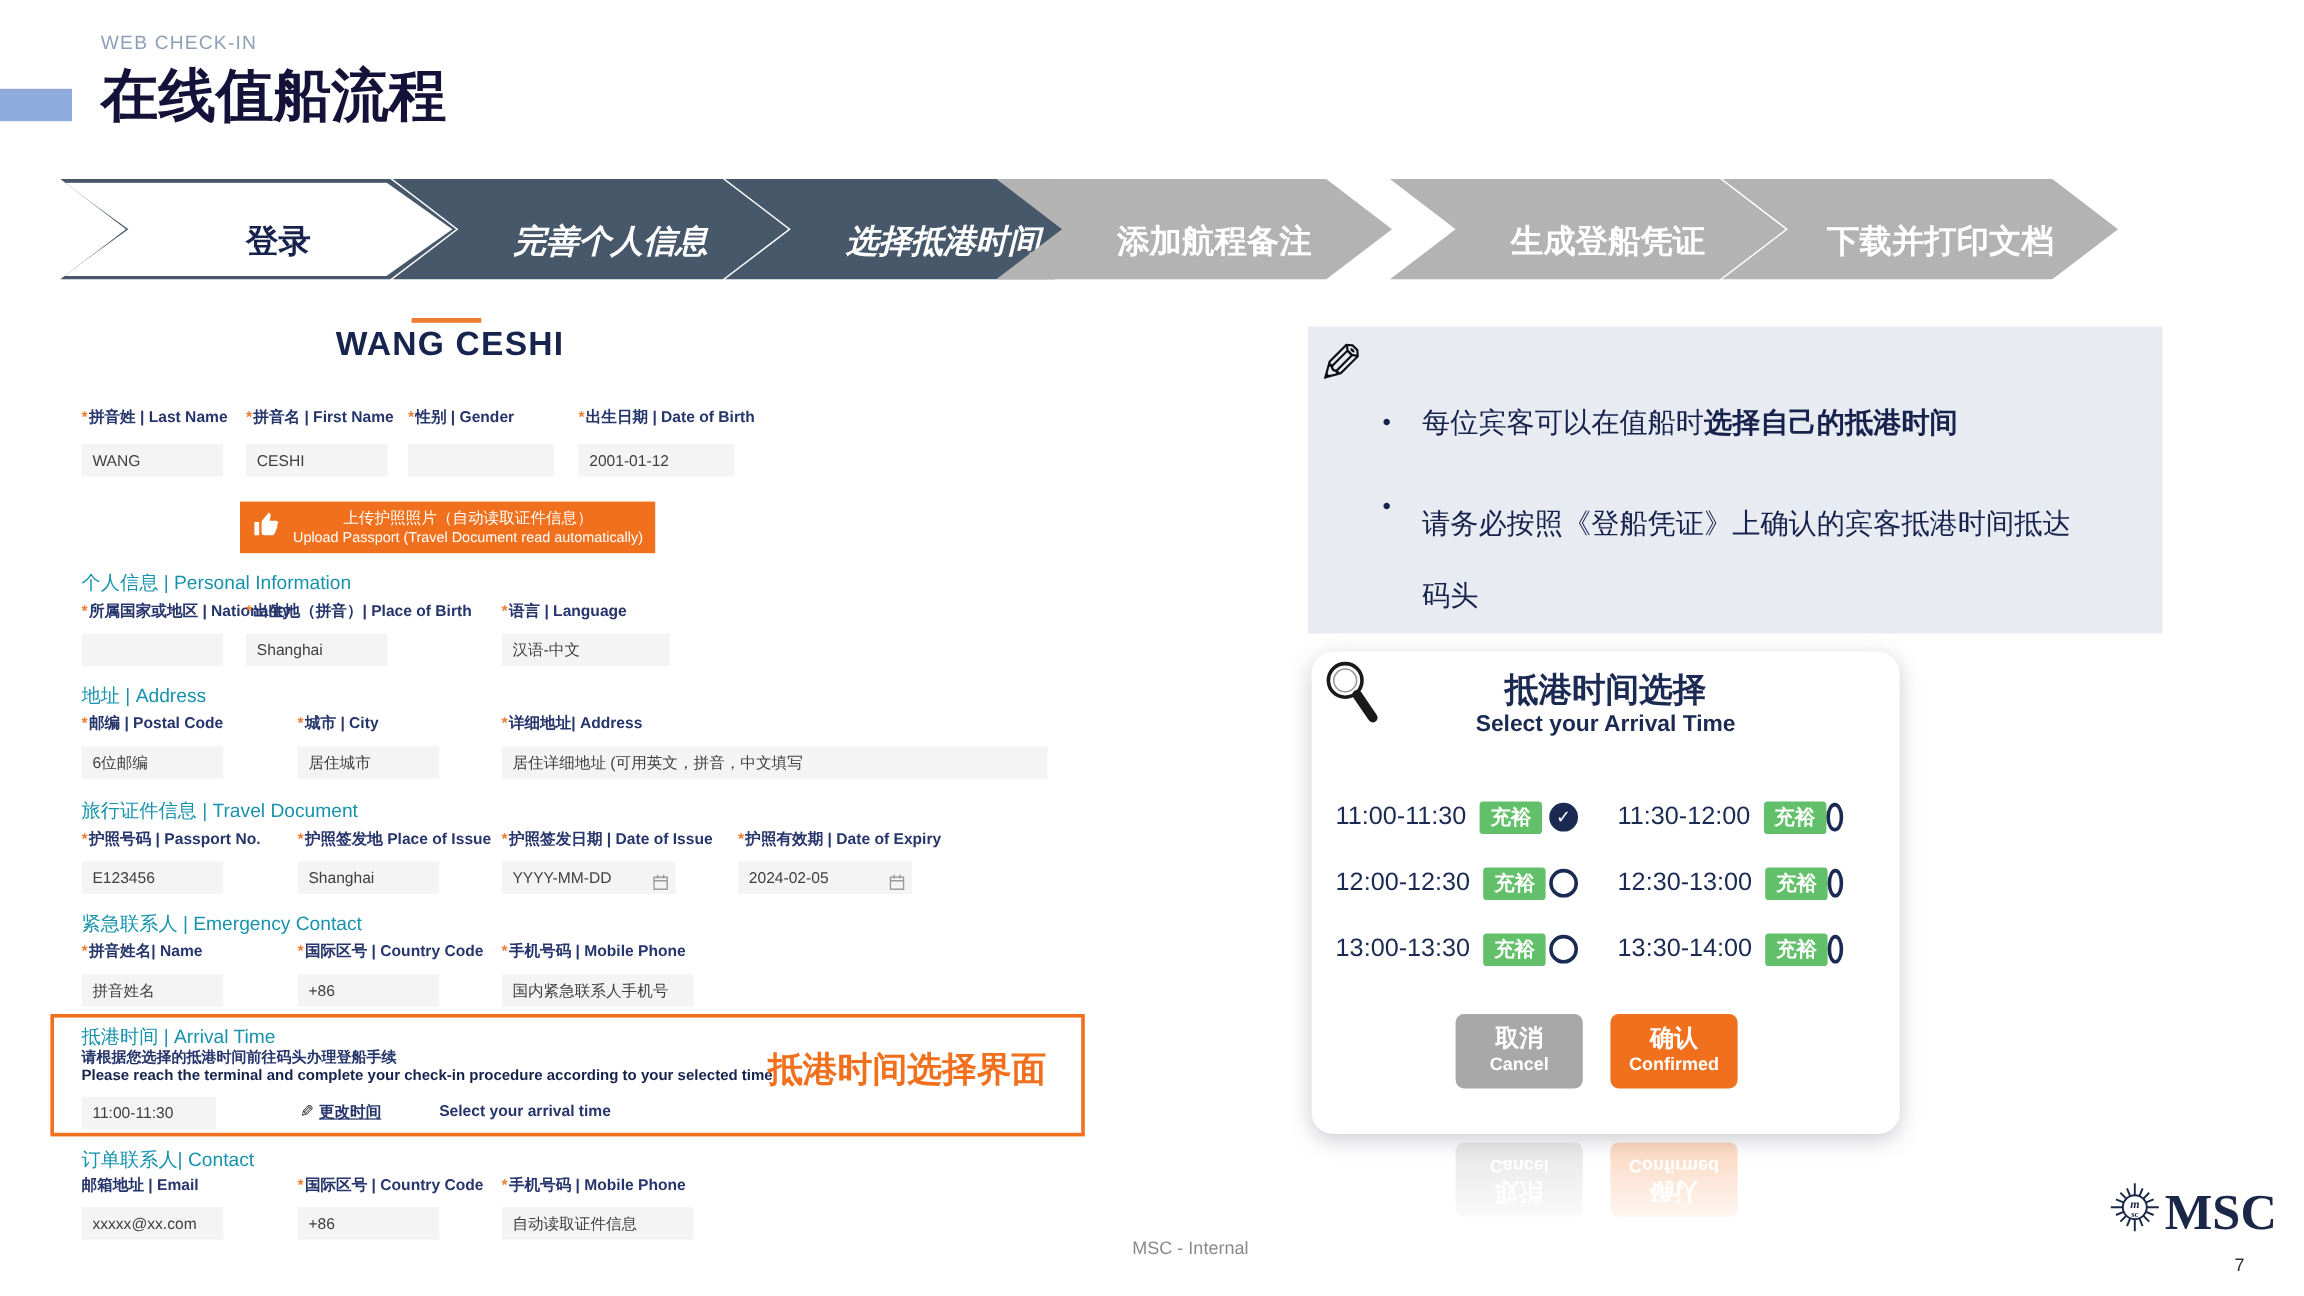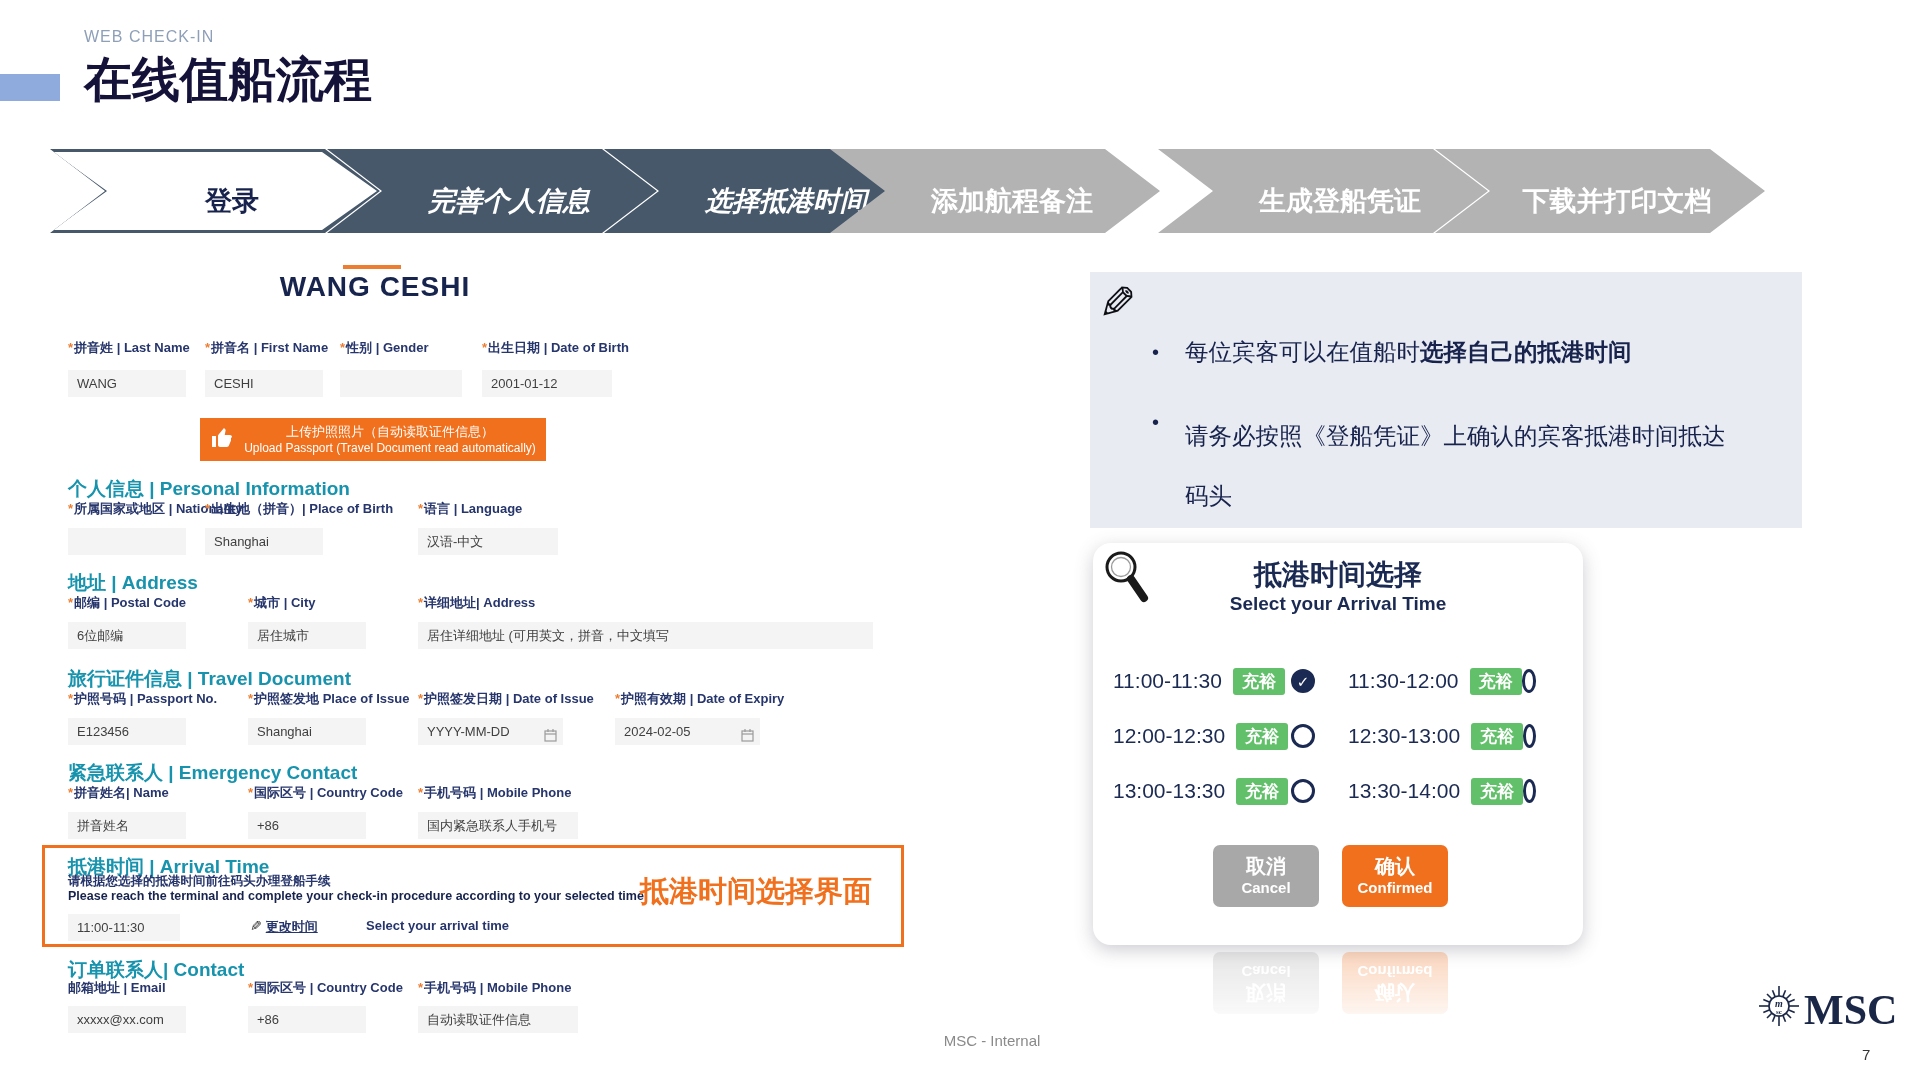--- a/index.html
+++ b/index.html
@@ -15,21 +15,21 @@
         clip-path:polygon(0 0,275px 0,330px 42px,275px 84px,0 84px,55px 42px);margin-top:12px;}
   .step.dark{background:#47586b;font-style:italic;}
   .step.gray{background:#b3b3b3;}
   .step.outline{background:#47586b;}
   .step-inner{position:absolute;left:3px;top:3px;width:324px;height:78px;background:#fff;
         clip-path:polygon(0 0,269px 0,324px 39px,269px 78px,0 78px,54px 39px);}
   .step-label{position:relative;z-index:2;width:100%;text-align:center;padding-left:34px;box-sizing:border-box;
         font-size:27px;font-weight:bold;color:#fff;}
   .step.outline .step-label{color:#17234d;}
   
-  .sect{position:absolute;font-size:19px;font-weight:bold;color:#1793ad;white-space:nowrap;}
+  .sect{position:absolute;font-size:16px;font-weight:normal;color:#1793ad;white-space:nowrap;}
   .flabel{position:absolute;font-size:13px;font-weight:600;color:#26356b;white-space:nowrap;}
   .flabel.req::before{content:"*";color:#ed7d31;margin-right:1px;}
   .input{position:absolute;height:27px;width:118px;background:#f4f4f4;font-size:13px;line-height:27px;
         padding:0 9px;box-sizing:border-box;color:#3f3f3f;white-space:nowrap;overflow:hidden;}
   .input.ph{color:#404040;}
   .input .cal{position:absolute;right:6px;top:6px;}
   .name-underline{position:absolute;left:343px;top:265px;width:58px;height:4px;background:#ed7d31;}
   .pax-name{position:absolute;left:180px;top:271px;width:390px;text-align:center;
         font-size:28px;font-weight:900;color:#17244e;letter-spacing:1px;}
   .upload-btn{position:absolute;left:200px;top:418px;width:346px;height:43px;background:#f0701d;color:#fff;

